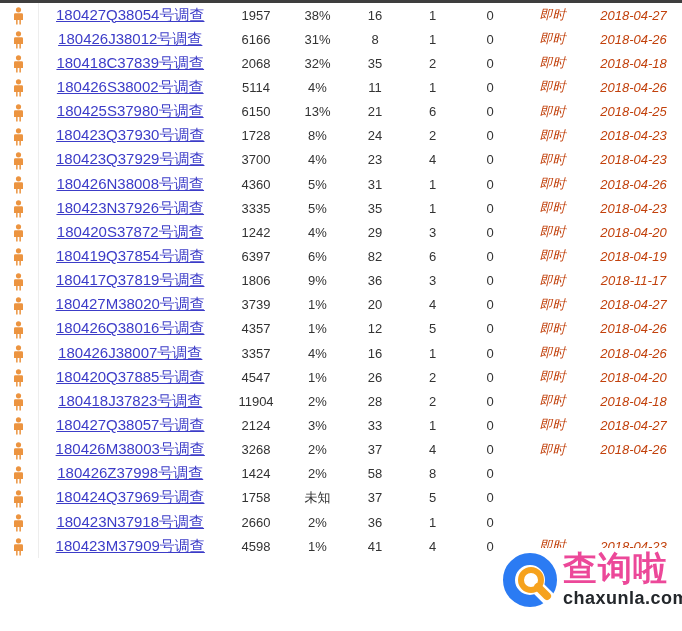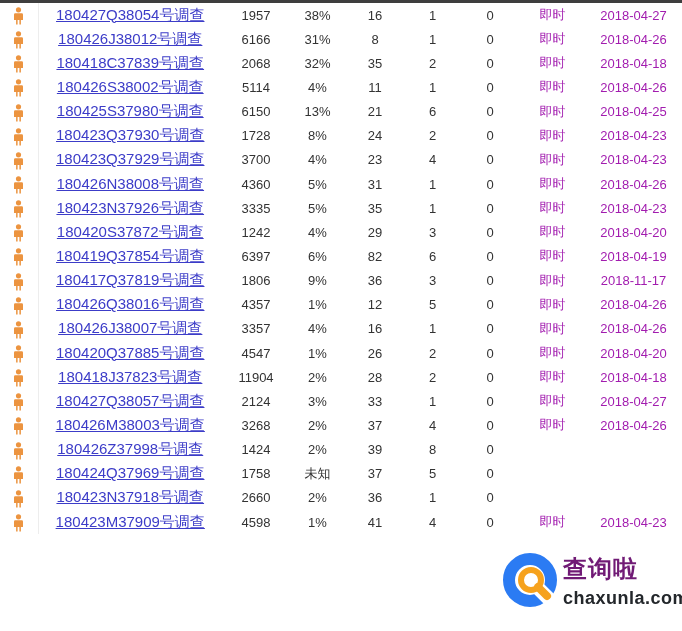--- a/index.html
+++ b/index.html
@@ -3,25 +3,25 @@
 <meta charset="utf-8">
 <style>
   html,body{margin:0;padding:0;background:#fff;}
   body{width:682px;height:631px;overflow:hidden;font-family:"Liberation Sans",sans-serif;}
   .screen{position:relative;width:682px;height:631px;box-sizing:border-box;border-top:3px solid #3e3e3e;background:#fff;}
   table{width:682px;border-collapse:collapse;table-layout:fixed;}
   td{height:24.15px;padding:0;text-align:center;vertical-align:middle;font-size:13px;color:#333;white-space:nowrap;overflow:hidden;}
   td.c-icon{border-right:1px solid #ededed;}
   td.c-icon svg{display:block;margin:2px auto 0 auto;}
   a.survey-link{color:#3c3cc8;text-decoration:underline;font-size:15px;cursor:pointer;}
-  td.c-mode,td.c-date{color:#a21caf;}
+  td.c-mode,td.c-date{color:#c2410c;font-style:italic;}
   .watermark{position:absolute;left:502px;top:545px;width:180px;height:68px;background:#fff;display:flex;align-items:flex-start;}
   .wm-logo{flex:0 0 auto;margin-top:4px;}
   .wm-text{margin-left:3px;display:flex;flex-direction:column;align-items:flex-start;}
-  .wm-brand{font-family:"Liberation Serif",serif;font-weight:bold;font-size:24px;line-height:42px;color:#701a75;letter-spacing:1px;white-space:nowrap;}
+  .wm-brand{font-family:"Liberation Serif",serif;font-weight:bold;font-size:34px;line-height:42px;color:#ec4899;letter-spacing:1px;white-space:nowrap;}
   .wm-domain{font-size:18px;line-height:20px;color:#23272b;font-weight:bold;letter-spacing:0.5px;margin-top:-2px;}
 </style>
 </head>
 <body>
 
 <div class="screen">
 
   <table>
     <colgroup>
       <col style="width:38px">
@@ -306,20 +306,42 @@
           </td>
           <td class="c-num">1806</td>
           <td class="c-num">9%</td>
           <td class="c-num">36</td>
           <td class="c-num">3</td>
           <td class="c-num">0</td>
           <td class="c-mode">即时</td>
           <td class="c-date">2018-11-17</td>
         </tr>
 
+        <tr>
+          <td class="c-icon">
+            <span>
+              <svg width="11" height="18" viewBox="0 0 11 18">
+                <g fill="#ec9440">
+                  <circle cx="5.5" cy="2.8" r="2.6"></circle>
+                  <path d="M2.2,6.2 h6.6 c0.8,0 1.2,0.7 1.2,1.6 v5.2 h-2.1 v4.6 h-1.5 v-4.6 h-1.8 v4.6 H3.1 v-4.6 H1 V7.8 c0,-0.9 0.4,-1.6 1.2,-1.6 z"></path>
+                </g>
+              </svg>
+            </span>
+          </td>
+          <td class="c-link">
+            <a class="survey-link">180427M38020号调查</a>
+          </td>
+          <td class="c-num">3739</td>
+          <td class="c-num">1%</td>
+          <td class="c-num">20</td>
+          <td class="c-num">4</td>
+          <td class="c-num">0</td>
+          <td class="c-mode">即时</td>
+          <td class="c-date">2018-04-27</td>
+        </tr>
 
         <tr>
           <td class="c-icon">
             <span>
               <svg width="11" height="18" viewBox="0 0 11 18">
                 <g fill="#ec9440">
                   <circle cx="5.5" cy="2.8" r="2.6"></circle>
                   <path d="M2.2,6.2 h6.6 c0.8,0 1.2,0.7 1.2,1.6 v5.2 h-2.1 v4.6 h-1.5 v-4.6 h-1.8 v4.6 H3.1 v-4.6 H1 V7.8 c0,-0.9 0.4,-1.6 1.2,-1.6 z"></path>
                 </g>
               </svg>
@@ -463,21 +485,21 @@
                   <path d="M2.2,6.2 h6.6 c0.8,0 1.2,0.7 1.2,1.6 v5.2 h-2.1 v4.6 h-1.5 v-4.6 h-1.8 v4.6 H3.1 v-4.6 H1 V7.8 c0,-0.9 0.4,-1.6 1.2,-1.6 z"></path>
                 </g>
               </svg>
             </span>
           </td>
           <td class="c-link">
             <a class="survey-link">180426Z37998号调查</a>
           </td>
           <td class="c-num">1424</td>
           <td class="c-num">2%</td>
-          <td class="c-num">39</td>
+          <td class="c-num">58</td>
           <td class="c-num">8</td>
           <td class="c-num">0</td>
           <td class="c-mode"></td>
           <td class="c-date"></td>
         </tr>
 
         <tr>
           <td class="c-icon">
             <span>
               <svg width="11" height="18" viewBox="0 0 11 18">

